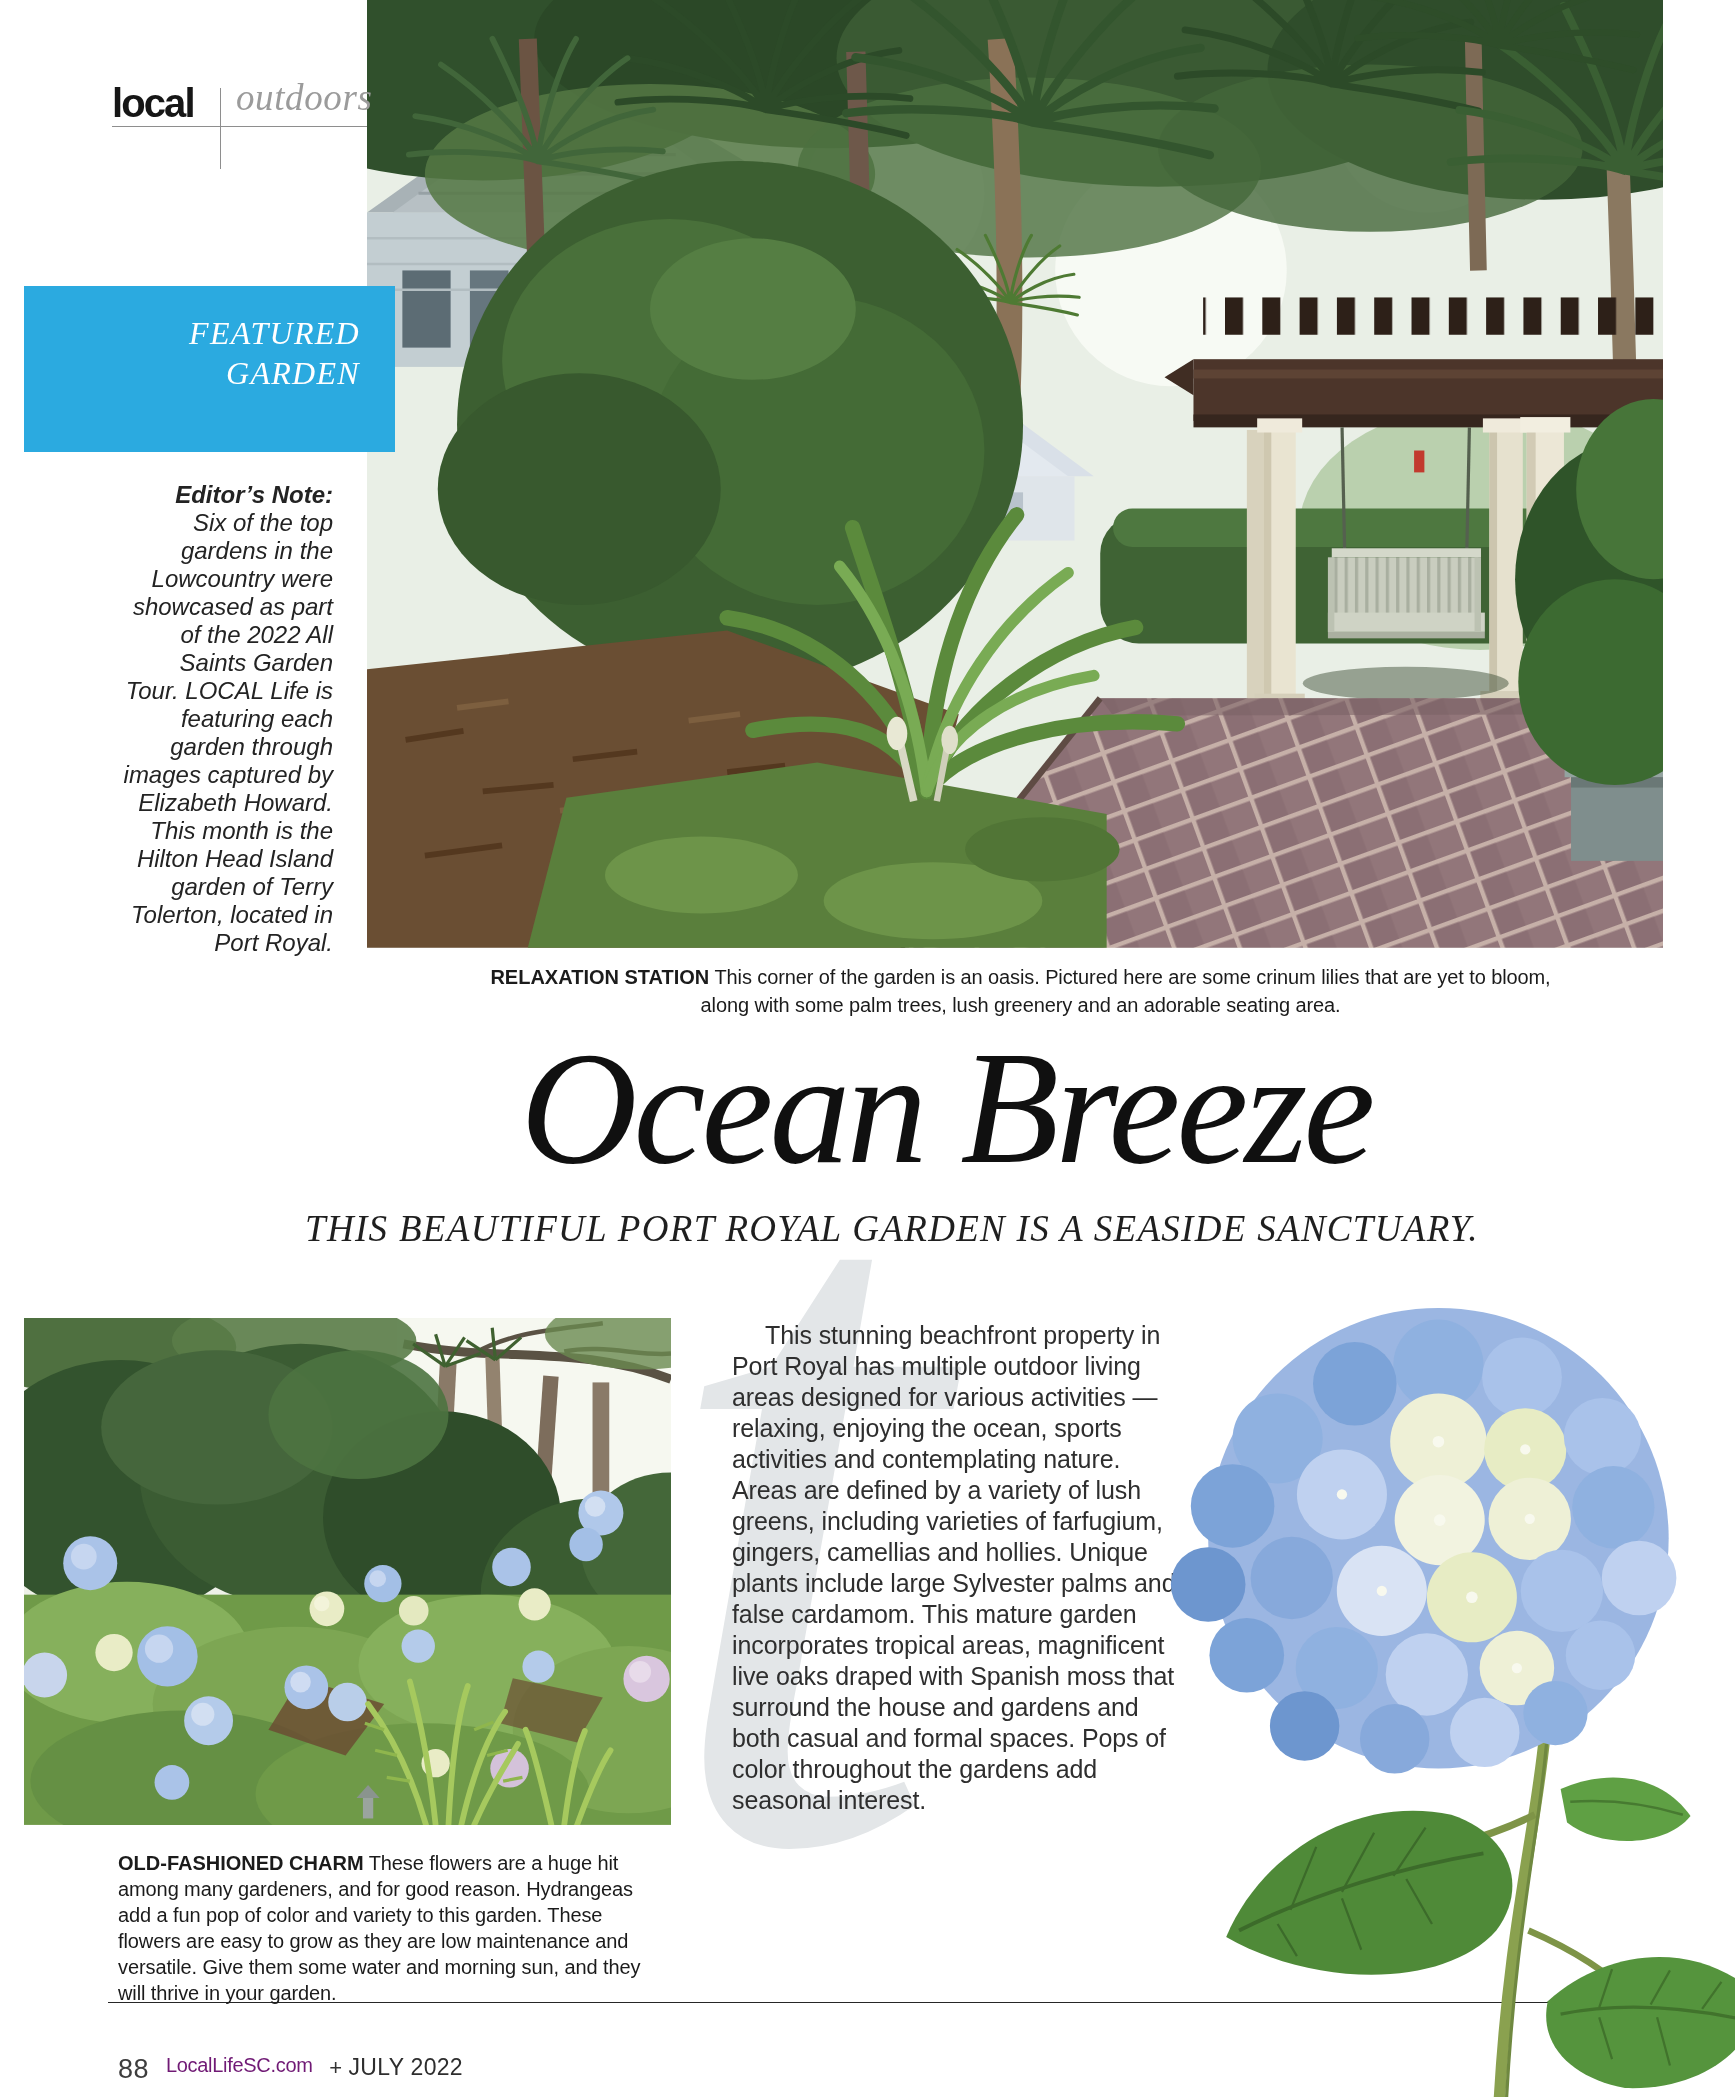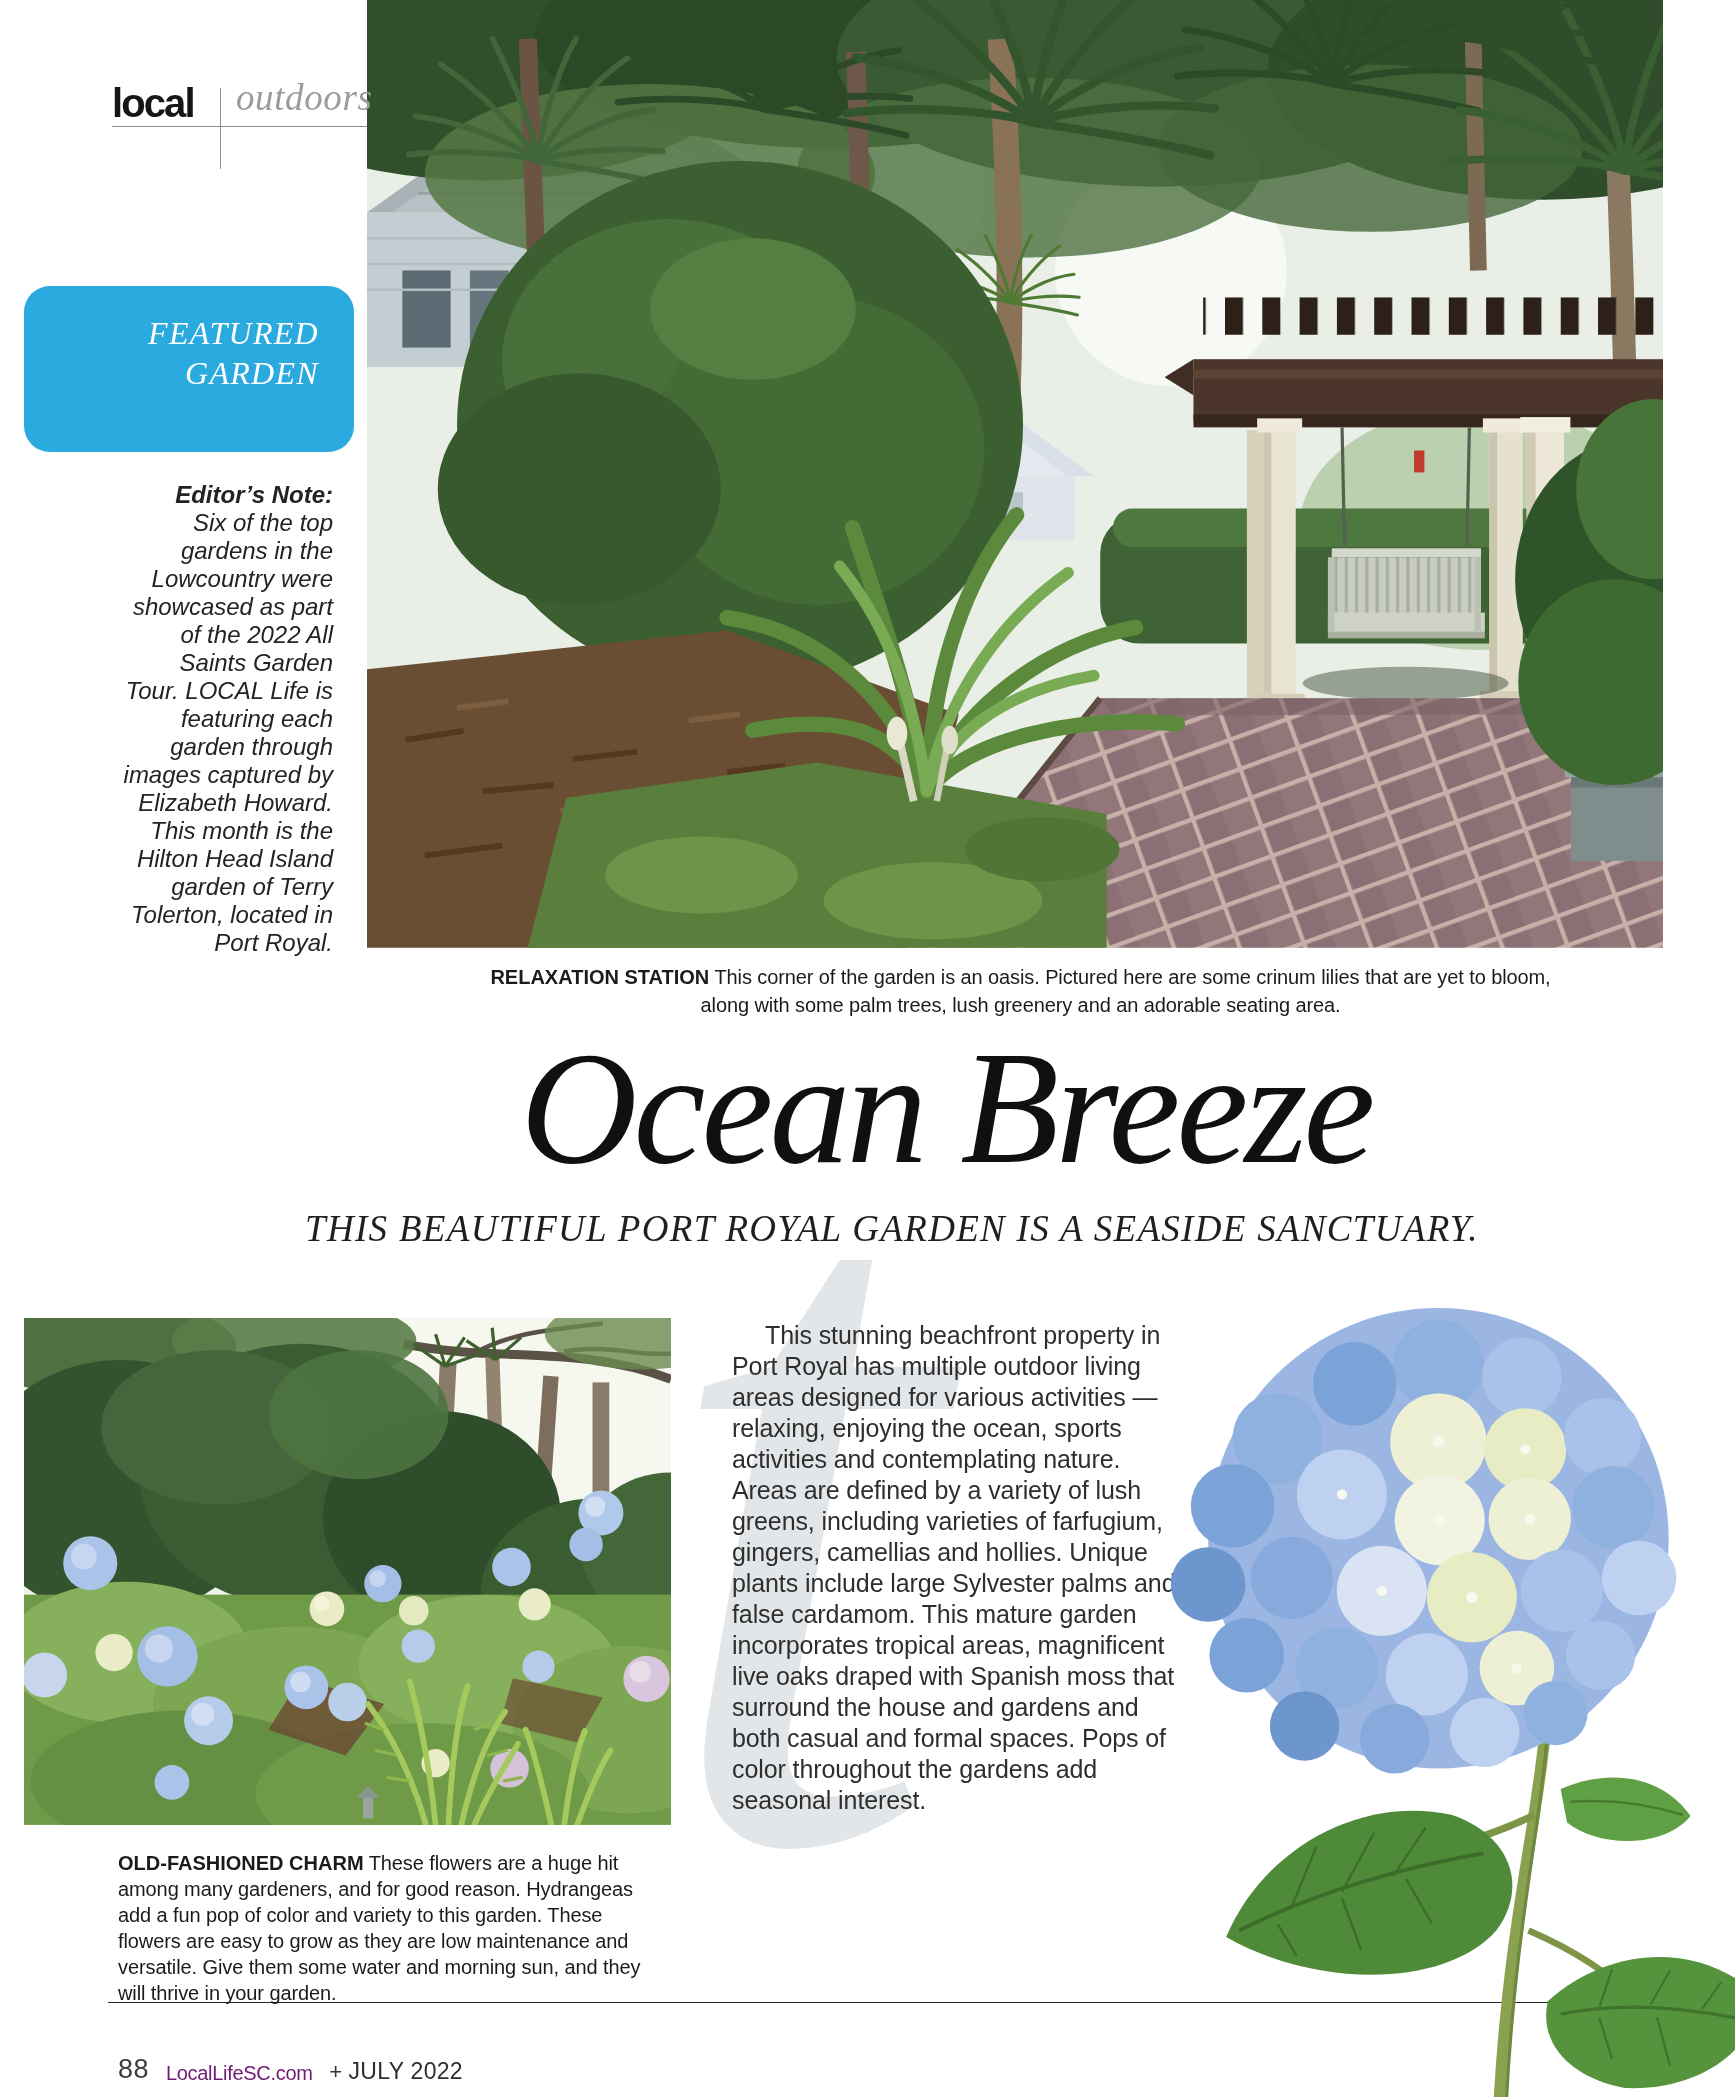--- a/index.html
+++ b/index.html
@@ -11,22 +11,22 @@
 
   
   .brand{left:88px;top:81px;font-family:"Liberation Sans",sans-serif;font-weight:700;
     font-size:40px;letter-spacing:-1.9px;color:#161616;z-index:2;}
   .brand-divider{left:196px;top:88px;width:1.3px;height:81px;background:#8e8e8e;z-index:2;}
   .section-name{left:212px;top:76px;font-family:"Liberation Serif",serif;font-style:italic;
     font-size:37px;color:#9b9b9b;letter-spacing:0.6px;z-index:2;}
   .masthead-rule{left:88px;top:126px;width:255px;height:1.3px;background:#8e8e8e;z-index:2;}
 
   
-  .badge{left:0;top:286px;width:330px;height:166px;background:#2baae0;z-index:2;
-    text-align:right;padding:0;box-sizing:border-box;border-radius:26px;}
+  .badge{left:0;top:286px;width:371px;height:166px;background:#2baae0;z-index:2;
+    text-align:right;padding:0;box-sizing:border-box;}
   .badge-inner{margin:27px 35px 0 0;font-family:"Liberation Serif",serif;font-style:italic;
     font-size:32px;line-height:40px;color:#ffffff;letter-spacing:1.3px;}
 
   
   .ednote{left:97px;top:481px;width:212px;text-align:right;z-index:2;
     font-family:"Liberation Sans",sans-serif;font-style:italic;font-size:24px;line-height:28px;color:#232323;}
   .ednote .ttl{font-weight:700;display:block;}
 
   
   .hero{left:343px;top:0;width:1296px;height:948px;z-index:1;}
@@ -56,21 +56,21 @@
 
   
   .hydr{left:1125px;top:1287px;width:611px;height:811px;z-index:3;}
 
   
   .garden-cap{left:94px;top:1850px;width:547px;z-index:2;
     font-size:20px;line-height:26px;color:#1b1b1b;letter-spacing:-0.1px;}
 
   
   .footer-rule{left:84px;top:2002px;width:1490px;height:1.3px;background:#262626;z-index:1;}
-  .footer{left:94px;top:2054px;z-index:2;display:flex;align-items:flex-end;gap:16.7px;}
+  .footer{left:94px;top:2054px;z-index:2;display:flex;align-items:flex-start;gap:16.7px;}
   .pageno{font-size:27px;color:#3d3d3d;letter-spacing:0.6px;}
   .site{font-size:20px;font-weight:400;color:#701a75;letter-spacing:-0.3px;}
   .issue-wrap{display:flex;align-items:baseline;gap:6.4px;}
   .sep{font-size:22px;color:#333;}
   .issue{font-size:23px;color:#2e2e2e;letter-spacing:0.3px;}
 
   svg{display:block;}
 </style>
 </head>
 <body>

